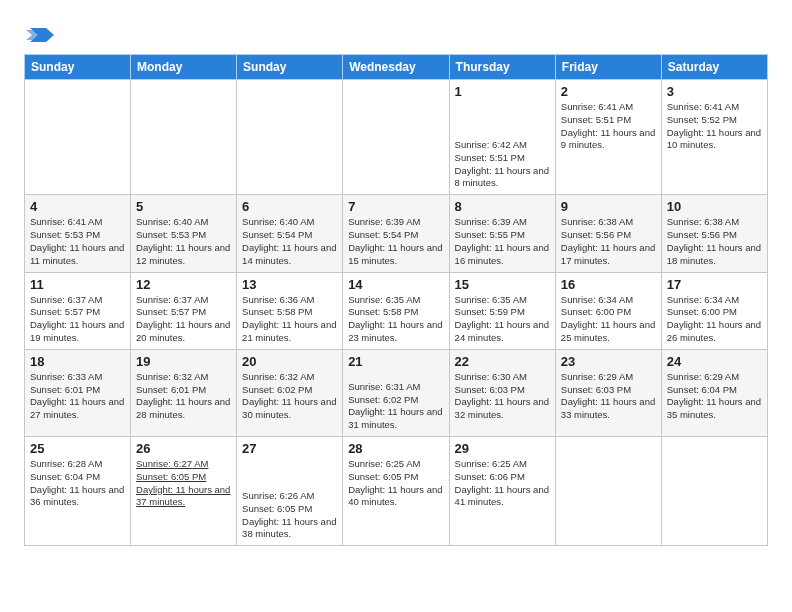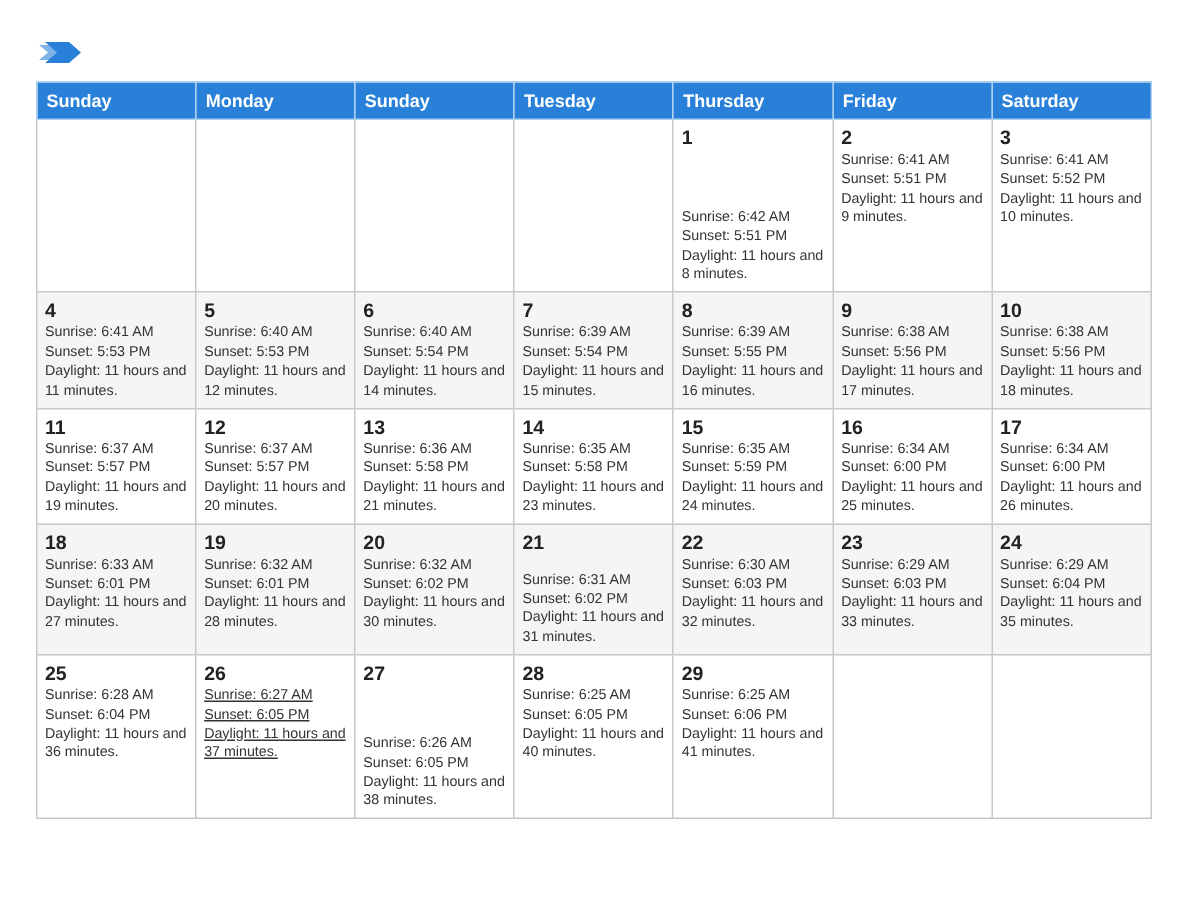--- a/index.html
+++ b/index.html
@@ -123,21 +123,21 @@
     <div class="subtitle"></div>
   </div>
 </div>
 
 <table class="calendar">
   <thead>
     <tr id="weekday-header">
         <th>Sunday</th>
         <th>Monday</th>
         <th>Sunday</th>
-        <th>Tuesday</th>
+        <th>Wednesday</th>
         <th>Thursday</th>
         <th>Friday</th>
         <th>Saturday</th>
       </tr>
   </thead>
   <tbody id="calendar-body">
       <tr>
         <td class="empty-cell"></td>
         <td class="empty-cell"></td>
         <td class="empty-cell"></td>

